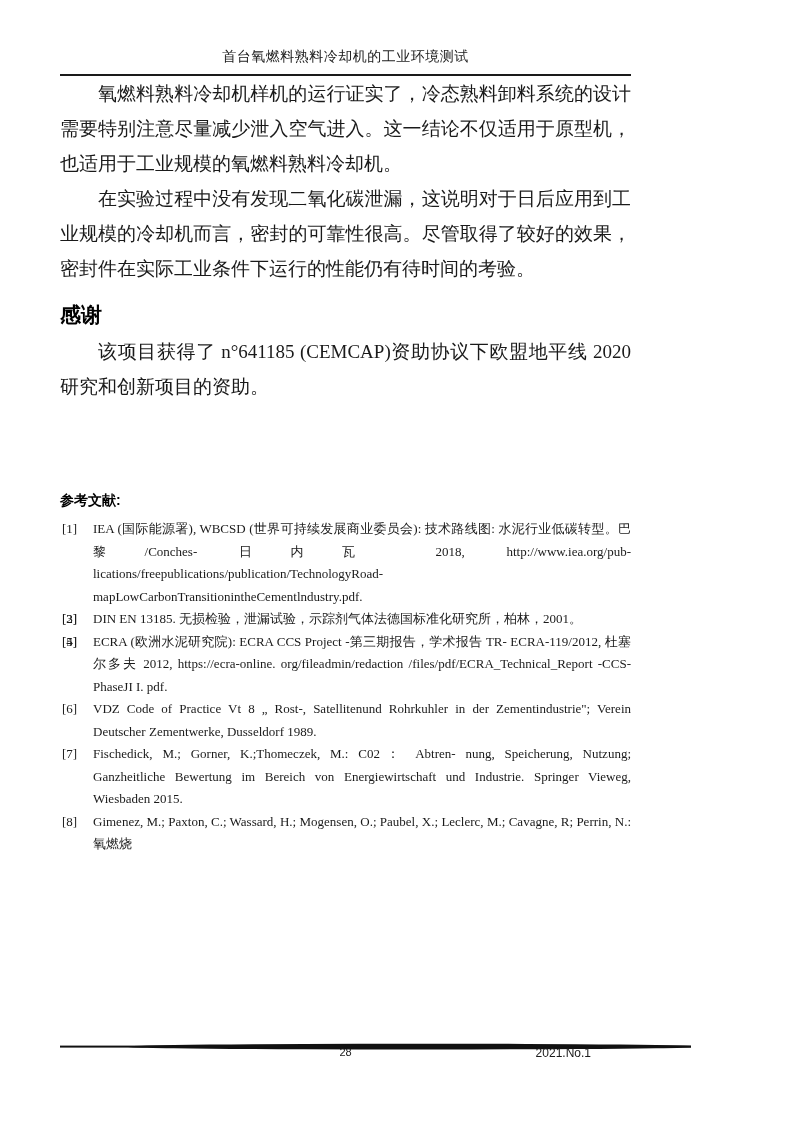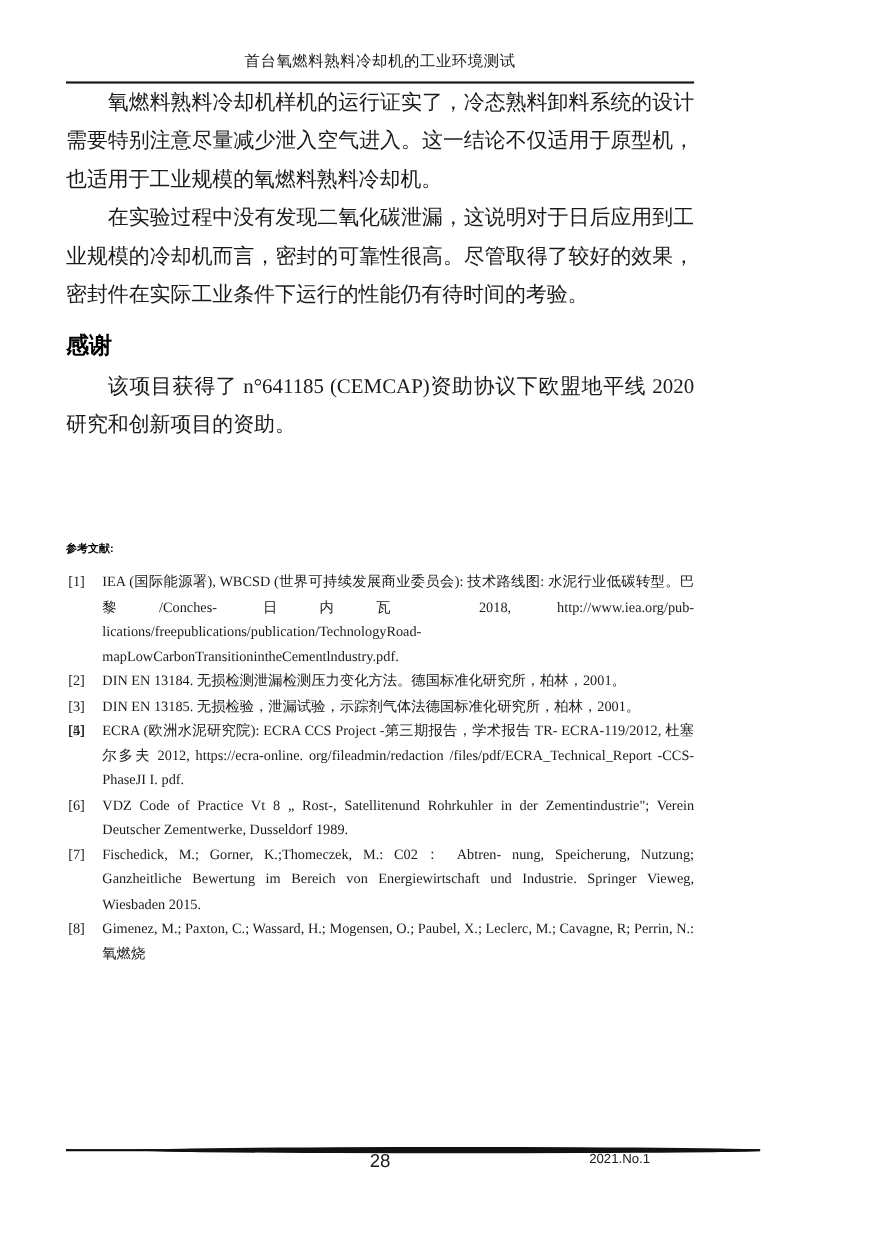--- a/index.html
+++ b/index.html
@@ -42,21 +42,21 @@
   .ack-heading {
     margin: 16px 0 6px 0;
     font-size: 21px;
     line-height: 26px;
     font-weight: bold;
     font-family: Liberation Sans, sans-serif;
     color: #000000;
   }
   .refs-heading {
     margin: 86px 0 0 0;
-    font-size: 10px;
+    font-size: 14px;
     line-height: 20px;
     font-weight: bold;
     font-family: "Liberation Sans", "DejaVu Sans", sans-serif;
     color: #000000;
   }
   
   .refs {
     list-style: none;
     margin: 8px 0 0 0;
     padding: 0;
@@ -74,21 +74,21 @@
   
   .footer-rule-wrap {
     position: absolute;
     left: 60px; top: 1037px;
     width: 675px; height: 8px;
   }
   .footer-page-number {
     position: absolute;
     left: 0; right: 0; top: 1046px;
     text-align: center;
-    font-size: 17px;
+    font-size: 11px;
     font-family: "Liberation Sans", "DejaVu Sans", sans-serif;
     color: #1a1a1a;
   }
   .footer-issue {
     position: absolute;
     right: 100px; top: 1046px;
     font-size: 12px;
     font-family: "Liberation Sans", "DejaVu Sans", sans-serif;
     color: #1a1a1a;
   }
@@ -110,21 +110,20 @@
 
     <h3 class="refs-heading">参考文献:</h3>
 
     <ol class="refs">
       <li>
         <span class="refnum">[1]</span>
         <span class="reftext">IEA (国际能源署), WBCSD (世界可持续发展商业委员会): 技术路线图: 水泥行业低碳转型。巴黎/Conches- 日内瓦 2018, http://www.iea.org/pub- lications/freepublications/publication/TechnologyRoad- mapLowCarbonTransitionintheCementlndustry.pdf.</span>
       </li>
       <li>
         <span class="refnum">[2]</span>
-        <span class="reftext">DIN EN 13184. 无损检测泄漏检测压力变化方法。德国标准化研究所，柏林，2001。</span>
       </li>
       <li>
         <span class="refnum">[3]</span>
         <span class="reftext">DIN EN 13185. 无损检验，泄漏试验，示踪剂气体法德国标准化研究所，柏林，2001。</span>
       </li>
       <li>
         <span class="refnum">[4]</span>
       </li>
       <li>
         <span class="refnum">[5]</span>

